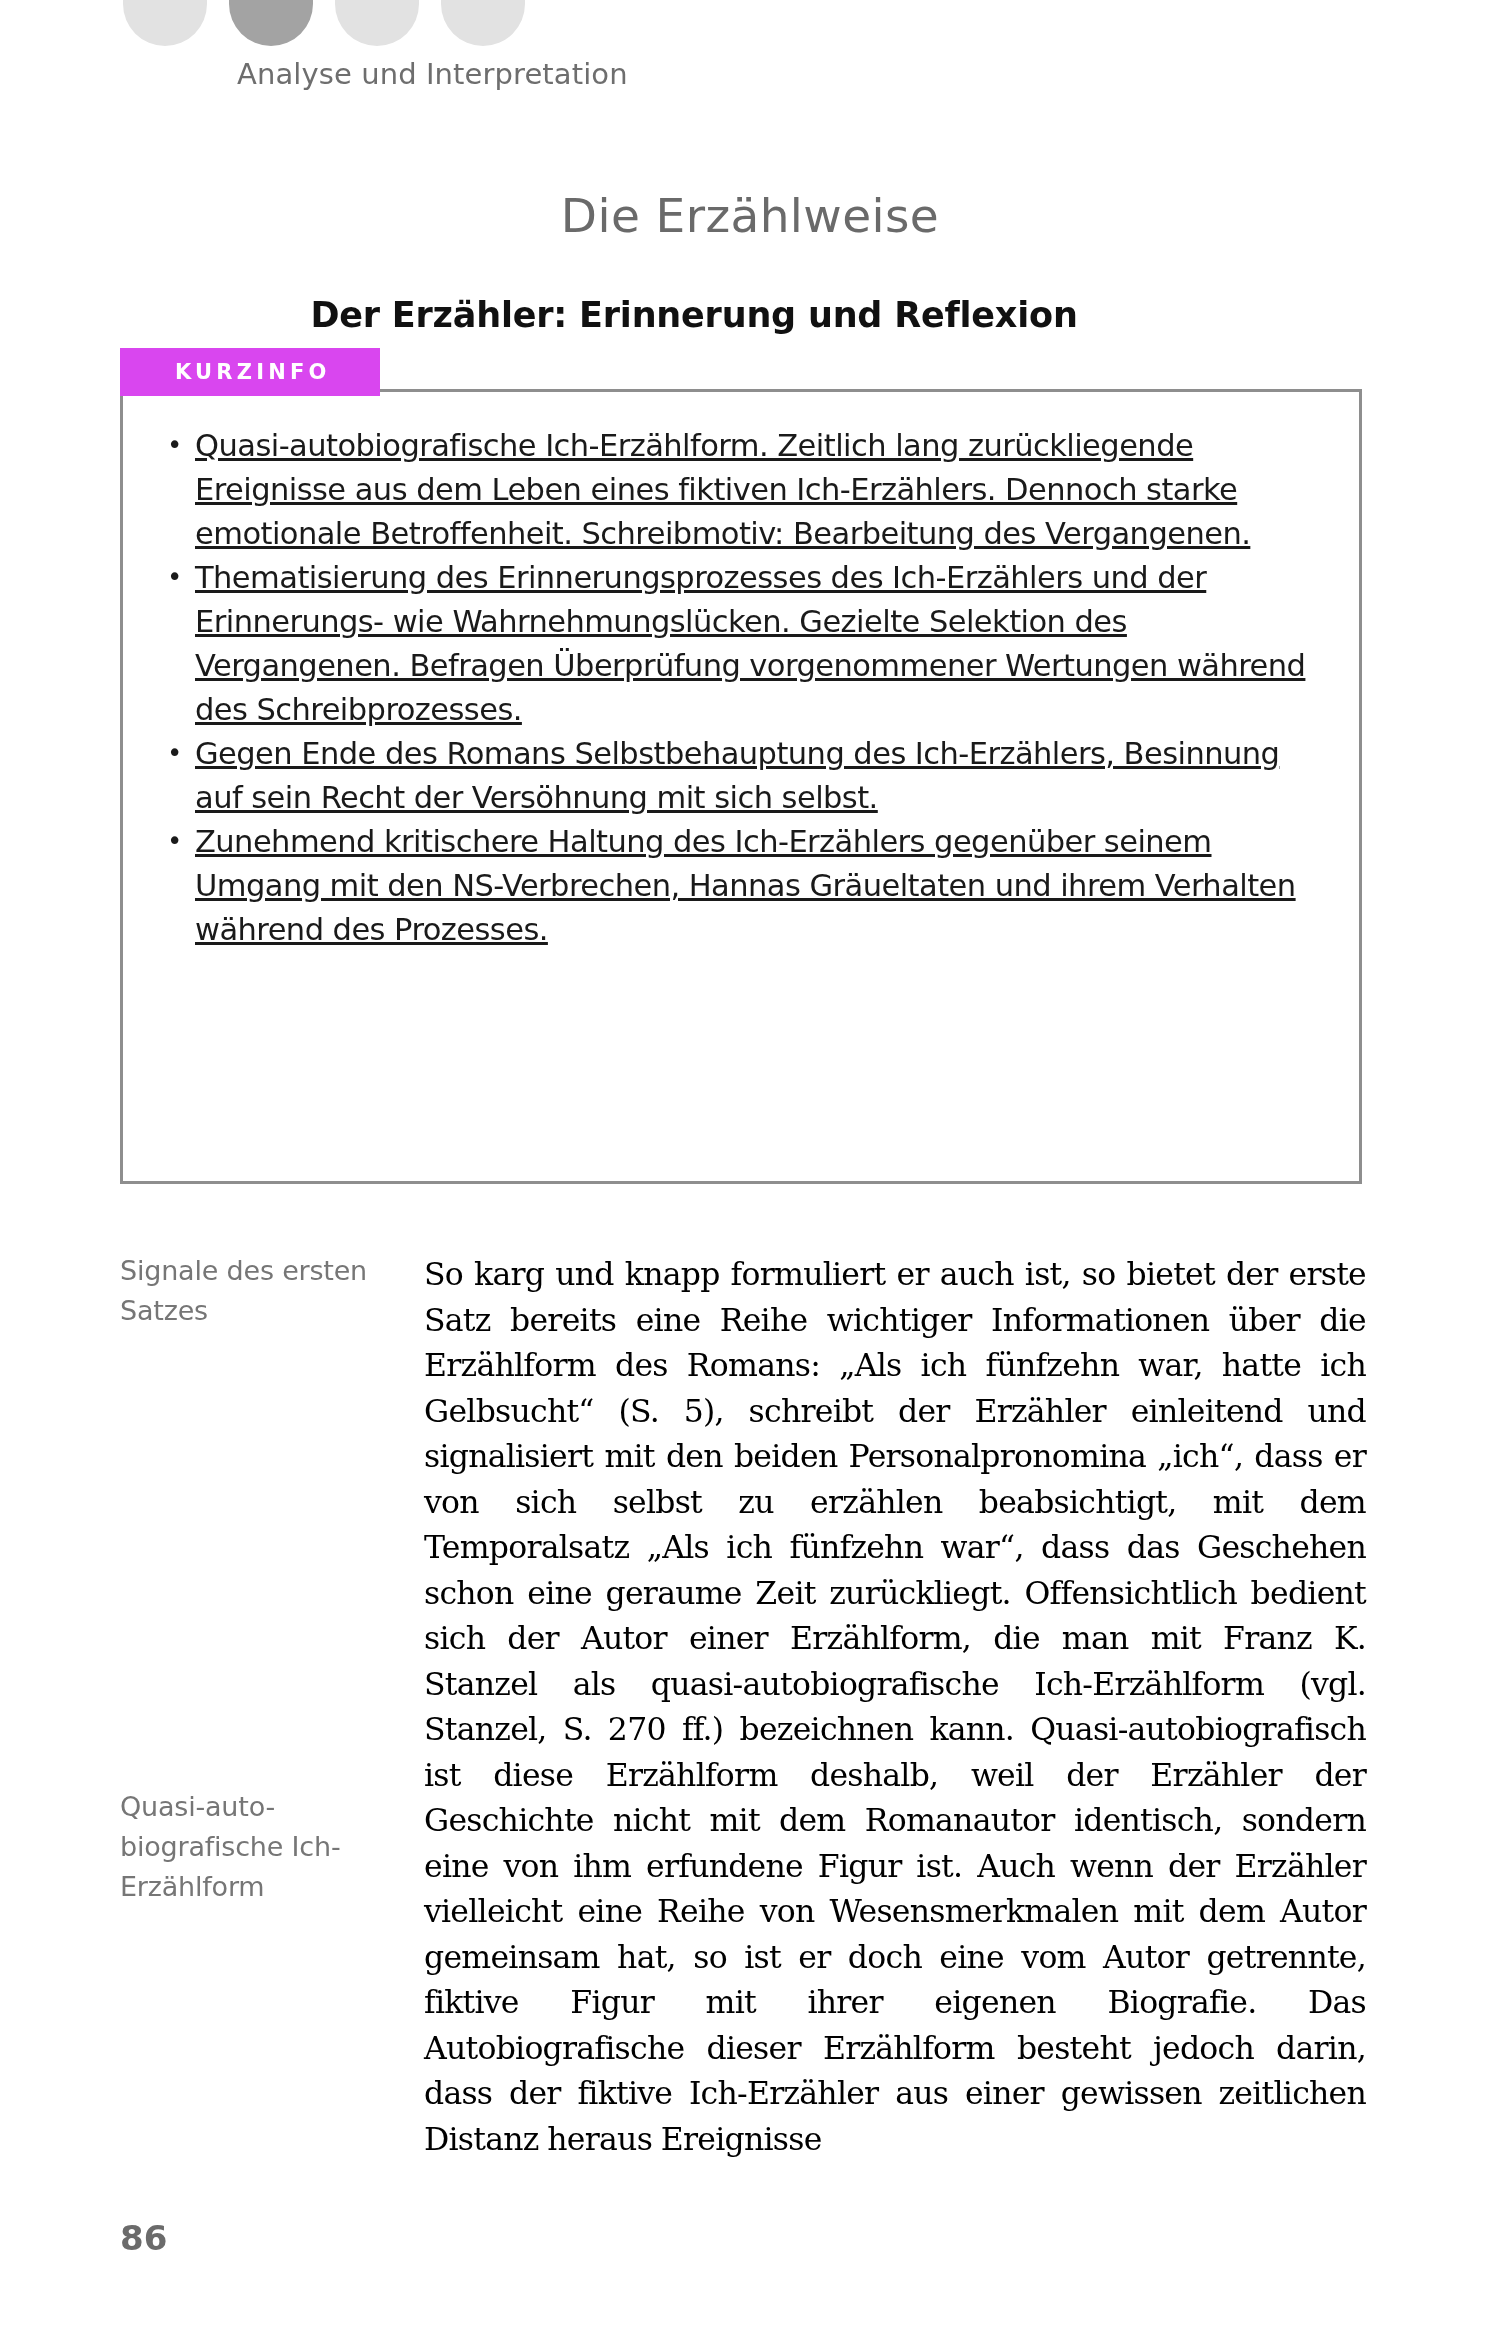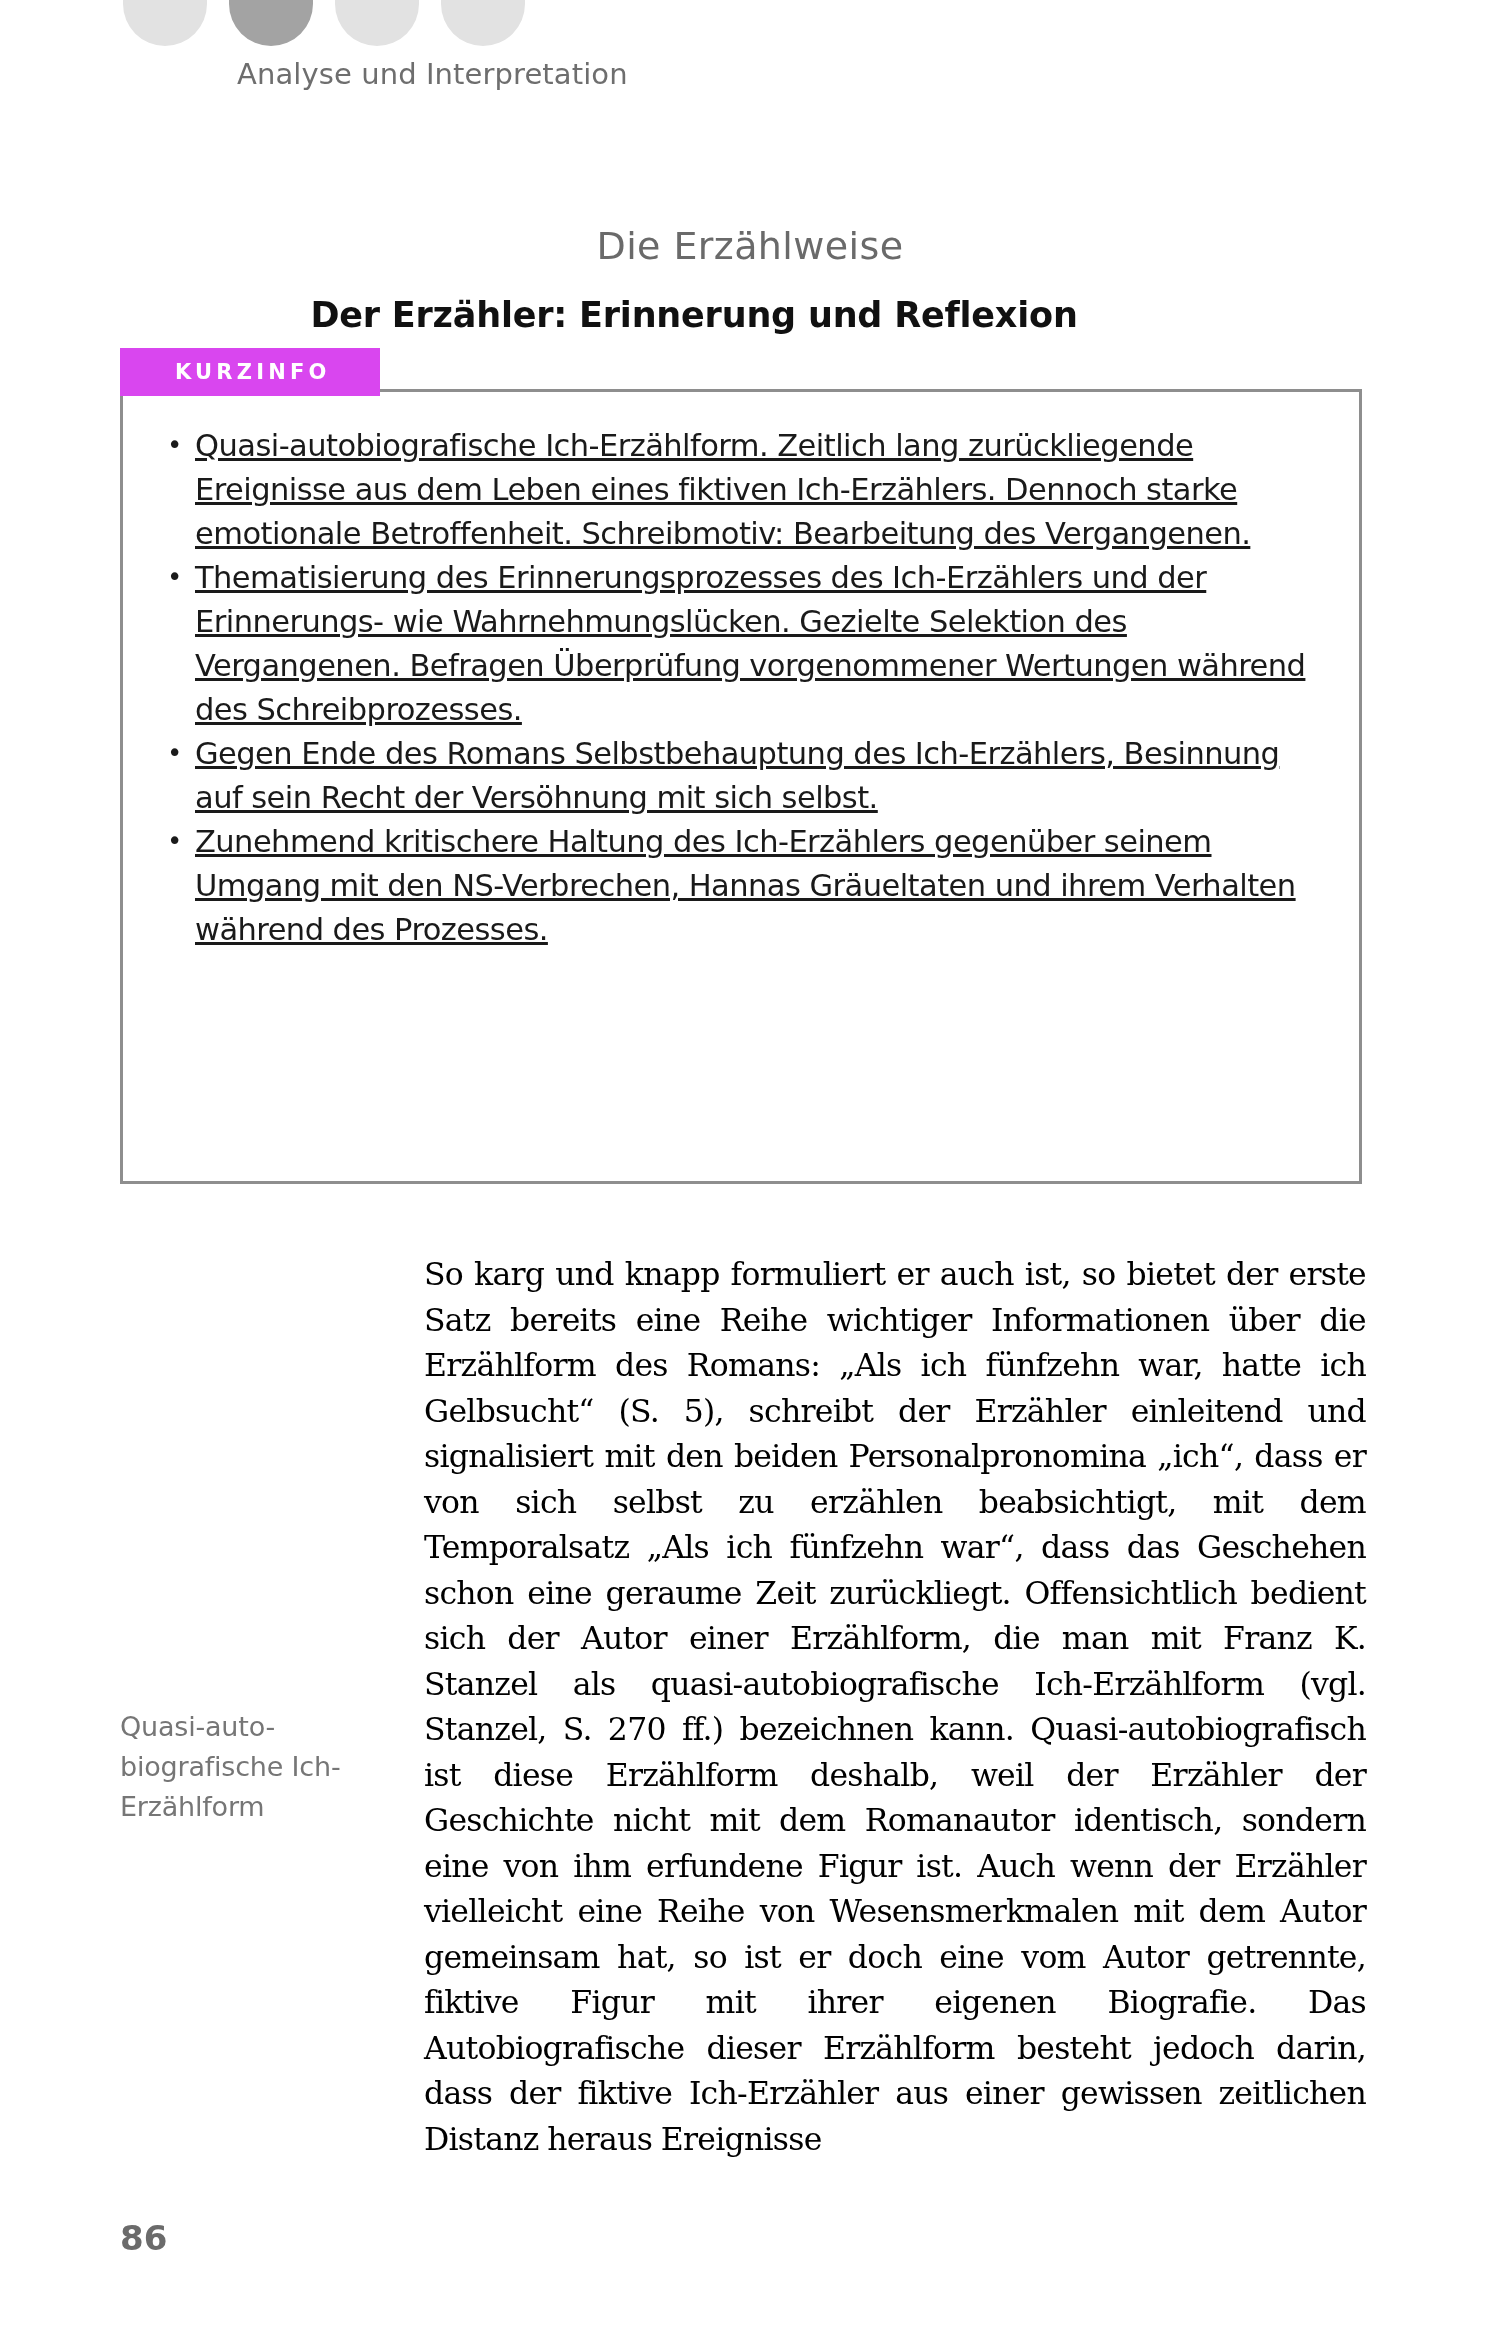--- a/index.html
+++ b/index.html
@@ -45,24 +45,23 @@
     font-family: "DejaVu Sans", sans-serif;
   }
 
   
   .chapter-title {
     position: absolute;
     left: 0;
     right: 0;
     top: 188px;
     text-align: center;
-    font-size: 38px;
+    font-size: 47px;
     color: #6a6a6a;
     letter-spacing: 0.4px;
-    margin-top: 36px;
   }
   .section-title {
     position: absolute;
     left: 0;
     right: 112px;
     top: 295px;
     text-align: center;
     font-size: 35px;
     font-weight: bold;
     color: #111111;
@@ -198,20 +197,21 @@
       <li>Quasi-autobiografische Ich-Erzählform. Zeitlich lang zurückliegende Ereignisse aus dem Leben eines fiktiven Ich-Erzählers. Dennoch starke emotionale Betroffenheit. Schreibmotiv: Bearbeitung des Vergangenen.</li>
       <li>Thematisierung des Erinnerungsprozesses des Ich-Erzählers und der Erinnerungs- wie Wahrnehmungslücken. Gezielte Selektion des Vergangenen. Befragen Überprüfung vorgenommener Wertungen während des Schreibprozesses.</li>
       <li>Gegen Ende des Romans Selbstbehauptung des Ich-Erzählers, Besinnung auf sein Recht der Versöhnung mit sich selbst.</li>
       <li>Zunehmend kritischere Haltung des Ich-Erzählers gegenüber seinem Umgang mit den NS-Verbrechen, Hannas Gräueltaten und ihrem Verhalten während des Prozesses.</li>
     </ul>
   </div>
 
   <div class="body-area">
     <div class="body-row">
       <div class="margin-col">
+        <div class="margin-note">Signale des ersten Satzes</div>
         <div class="margin-note second">Quasi-auto-biografische Ich-Erzählform</div>
       </div>
       <div class="text-col">
         <p>So karg und knapp formuliert er auch ist, so bietet der erste Satz bereits eine Reihe wichtiger Informationen über die Erzählform des Romans: „Als ich fünfzehn war, hatte ich Gelbsucht“ (S. 5), schreibt der Erzähler einleitend und signalisiert mit den beiden Personalpronomina „ich“, dass er von sich selbst zu erzählen beabsichtigt, mit dem Temporalsatz „Als ich fünfzehn war“, dass das Geschehen schon eine geraume Zeit zurückliegt. Offensichtlich bedient sich der Autor einer Erzählform, die man mit Franz K. Stanzel als quasi-autobiografische Ich-Erzählform (vgl. Stanzel, S. 270 ff.) bezeichnen kann. Quasi-autobiografisch ist diese Erzählform deshalb, weil der Erzähler der Geschichte nicht mit dem Romanautor identisch, sondern eine von ihm erfundene Figur ist. Auch wenn der Erzähler vielleicht eine Reihe von Wesensmerkmalen mit dem Autor gemeinsam hat, so ist er doch eine vom Autor getrennte, fiktive Figur mit ihrer eigenen Biografie. Das Autobiografische dieser Erzählform besteht jedoch darin, dass der fiktive Ich-Erzähler aus einer gewissen zeitlichen Distanz heraus Ereignisse</p>
       </div>
     </div>
   </div>
 
   <div class="page-number">86</div>
 

